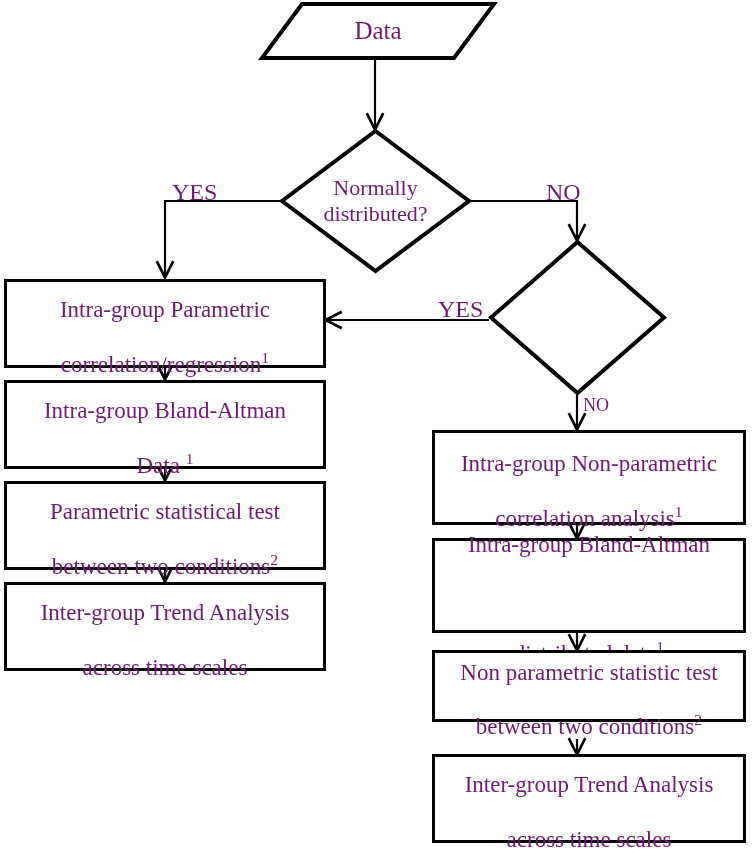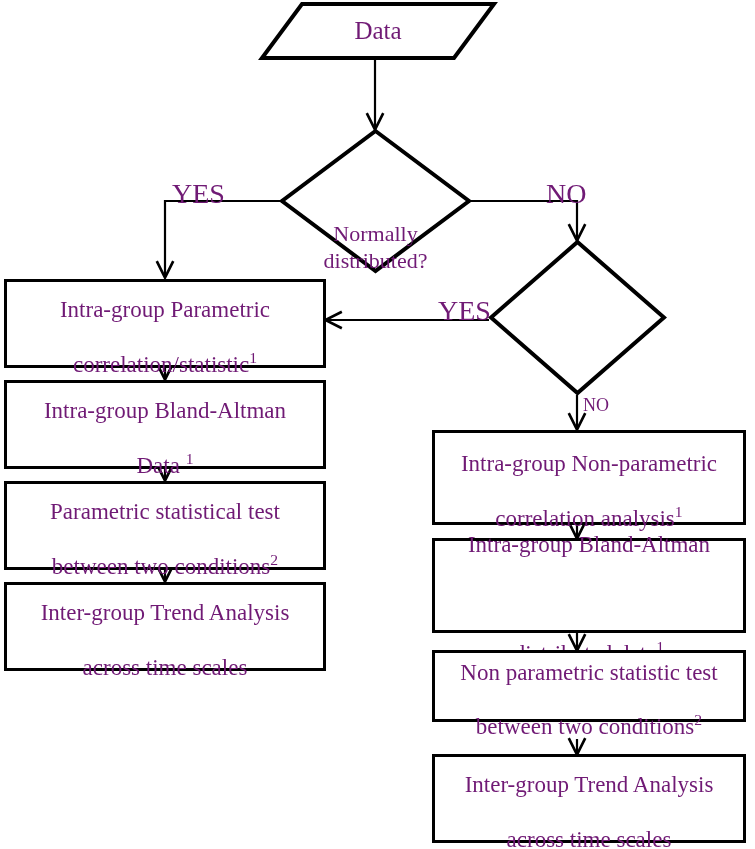--- a/index.html
+++ b/index.html
@@ -66,21 +66,21 @@
     line-height: 1.1;
     text-align: center;
     z-index: 2;
   }
 
   
   .node-diamond {
     position: absolute;
     box-sizing: border-box;
     display: flex;
-    align-items: flex-end;
+    align-items: center;
     justify-content: center;
   }
   .node-diamond .shape {
     position: absolute;
     left: 0;
     top: 0;
     width: 100%;
     height: 100%;
   }
   .node-diamond .txt {
@@ -88,21 +88,21 @@
     z-index: 2;
     text-align: center;
     font-size: 22px;
     line-height: 1.2;
     white-space: pre-line;
   }
 
   
   .edge-label {
     position: absolute;
-    font-size: 28px;
+    font-size: 24px;
     line-height: 1;
     white-space: nowrap;
     background: transparent;
   }
 
   sup {
     font-size: 0.68em;
     vertical-align: super;
     line-height: 0;
   }
@@ -162,21 +162,21 @@
   </div>
 
   <div class="edge-label" style="left:172px; top:180px;">YES</div>
   <div class="edge-label" style="left:546px; top:180px;">NO</div>
   <div class="edge-label" style="left:438px; top:297px;">YES</div>
   <div class="edge-label" style="left:583px; top:396px; font-size:18px;">NO</div>
 
   <div class="node-box" style="left:4px; top:279px; width:322px; height:89px;">
     <span class="txt">
       <span>Intra-group Parametric</span><br>
-      <span>correlation/statistic</span><sup>1</sup>
+      <span>correlation/regression</span><sup>1</sup>
     </span>
   </div>
 
   <div class="node-box" style="left:4px; top:380px; width:322px; height:89px;">
     <span class="txt">
       <span>Intra-group Bland-Altman</span><br>
       <span>Data </span><sup>1</sup>
     </span>
   </div>
 

